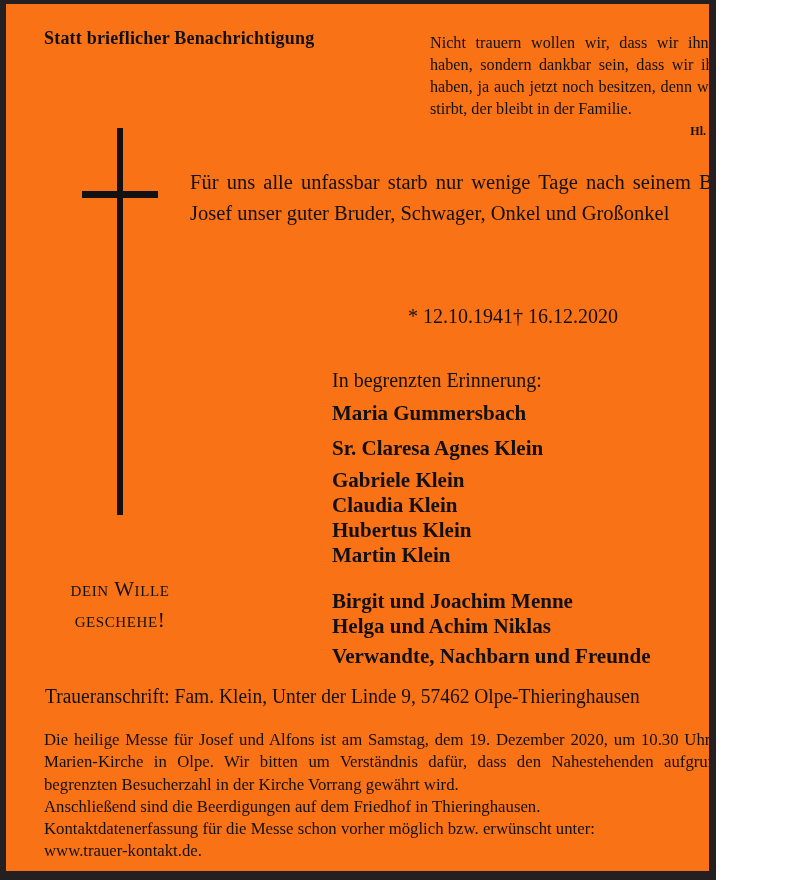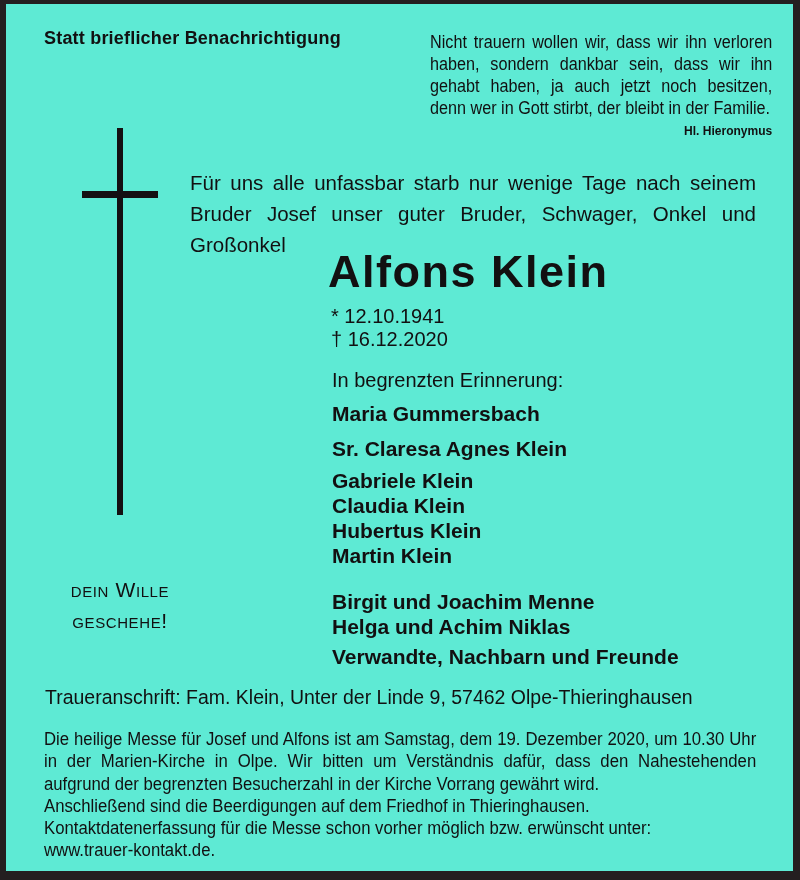--- a/index.html
+++ b/index.html
@@ -1,19 +1,19 @@
 <!DOCTYPE html>
 <html lang="de"><head>
 <meta charset="utf-8">
 <style>
   html,body{margin:0;padding:0;background:#ffffff;}
   .page{
-    position:relative;width:800px;height:880px;background:#5eead4;
+    position:relative;width:716px;height:880px;background:#f97316;
     overflow:hidden;color:#121011;
-    font-family:Liberation Sans, sans-serif;
+    font-family:Liberation Serif, serif;
   }
   .frame{
     position:absolute;inset:0;pointer-events:none;
     border-style:solid;border-color:#241f20;
     border-width:4px 7px 9px 6px;
   }
   .top-note{
     position:absolute;left:44px;top:28px;
     font-size:18px;font-weight:bold;letter-spacing:.2px;white-space:nowrap;
   }
@@ -29,21 +29,21 @@
   .intro{
     position:absolute;left:190px;top:167px;width:566px;
     font-size:20.5px;line-height:31px;text-align:justify;
   }
   .name{
     position:absolute;left:328px;top:246px;
     font-size:45px;font-weight:bold;letter-spacing:1.5px;white-space:nowrap;
   }
   .dates{
     position:absolute;left:331px;top:305px;width:287px;
-    display:flex;justify-content:flex-end;font-size:20px;flex-direction:column;
+    display:flex;justify-content:flex-end;font-size:20px;
   }
   .memorial{position:absolute;left:332px;top:368px;font-size:21px;line-height:25px;}
   .memorial .heading{font-size:20px;font-weight:normal;margin-bottom:8px;}
   .m-group{font-weight:bold;}
   .m-g0{margin-bottom:10px;}
   .m-g1{margin-bottom:7px;}
   .m-g2{margin-bottom:21px;}
   .m-g3{margin-bottom:5px;}
   .prayer{
     position:absolute;left:30px;top:574px;width:180px;text-align:center;
@@ -73,21 +73,20 @@
     <div class="quote-attr">Hl. Hieronymus</div>
   </div>
 
   <div class="cross">
     <div class="v"></div>
     <div class="h"></div>
   </div>
 
   <div class="intro">Für uns alle unfassbar starb nur wenige Tage nach seinem Bruder Josef unser guter Bruder, Schwager, Onkel und Großonkel</div>
 
-  <div class="name">Alfons Klein</div>
 
   <div class="dates">
     <span>* 12.10.1941</span>
     <span>† 16.12.2020</span>
   </div>
 
   <div class="memorial">
     <div class="heading">In begrenzten Erinnerung:</div>
     <div class="m-group m-g0">
       <div>Maria Gummersbach</div>

